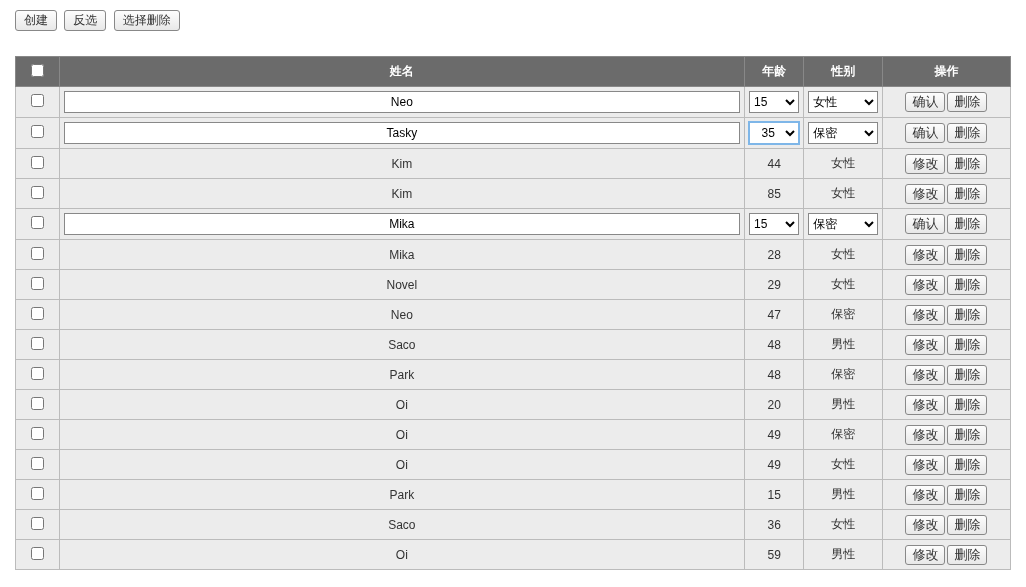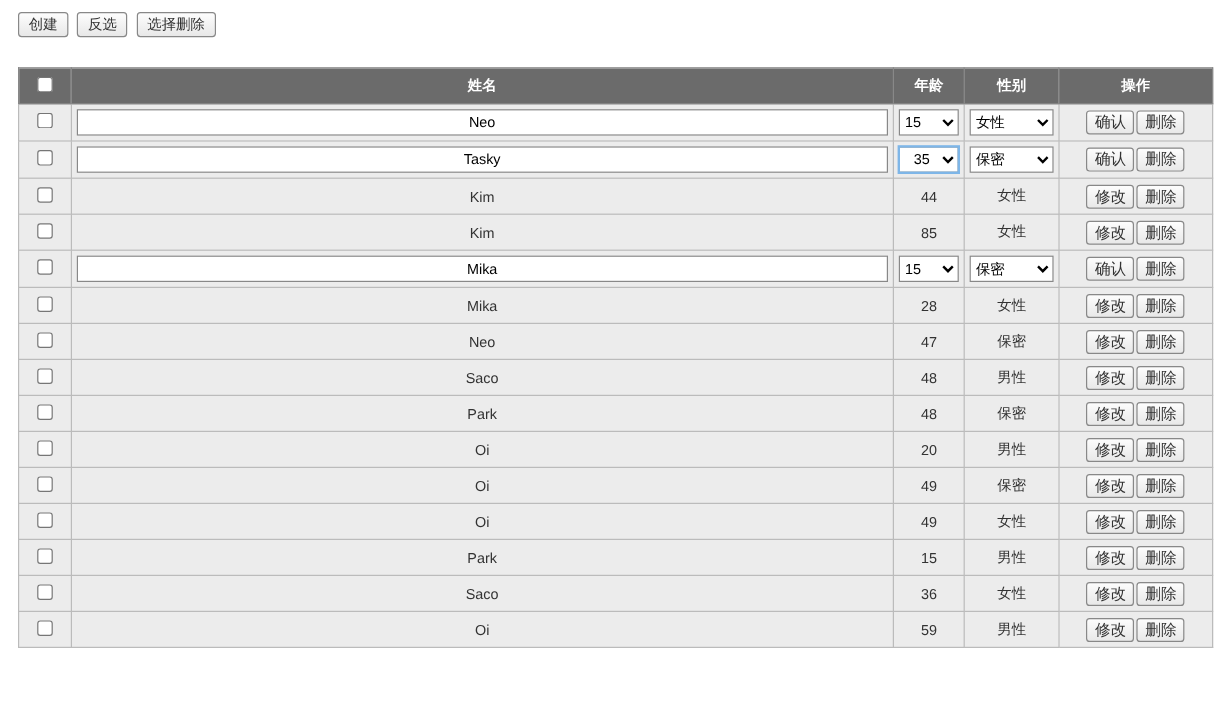--- a/index.html
+++ b/index.html
@@ -149,20 +149,27 @@
       </tr>
       <tr>
         <td class="col-check"><input type="checkbox" style=""></td>
         <td class="col-name">Mika</td>
         <td class="col-age">28</td>
         <td class="col-sex">女性</td>
         <td class="col-ops"><button class="cell-btn">修改</button><button class="cell-btn">删除</button></td>
       </tr>
       <tr>
         <td class="col-check"><input type="checkbox" style=""></td>
+        <td class="col-name">Novel</td>
+        <td class="col-age">29</td>
+        <td class="col-sex">女性</td>
+        <td class="col-ops"><button class="cell-btn">修改</button><button class="cell-btn">删除</button></td>
+      </tr>
+      <tr>
+        <td class="col-check"><input type="checkbox" style=""></td>
         <td class="col-name">Neo</td>
         <td class="col-age">47</td>
         <td class="col-sex">保密</td>
         <td class="col-ops"><button class="cell-btn">修改</button><button class="cell-btn">删除</button></td>
       </tr>
       <tr>
         <td class="col-check"><input type="checkbox" style=""></td>
         <td class="col-name">Saco</td>
         <td class="col-age">48</td>
         <td class="col-sex">男性</td>

